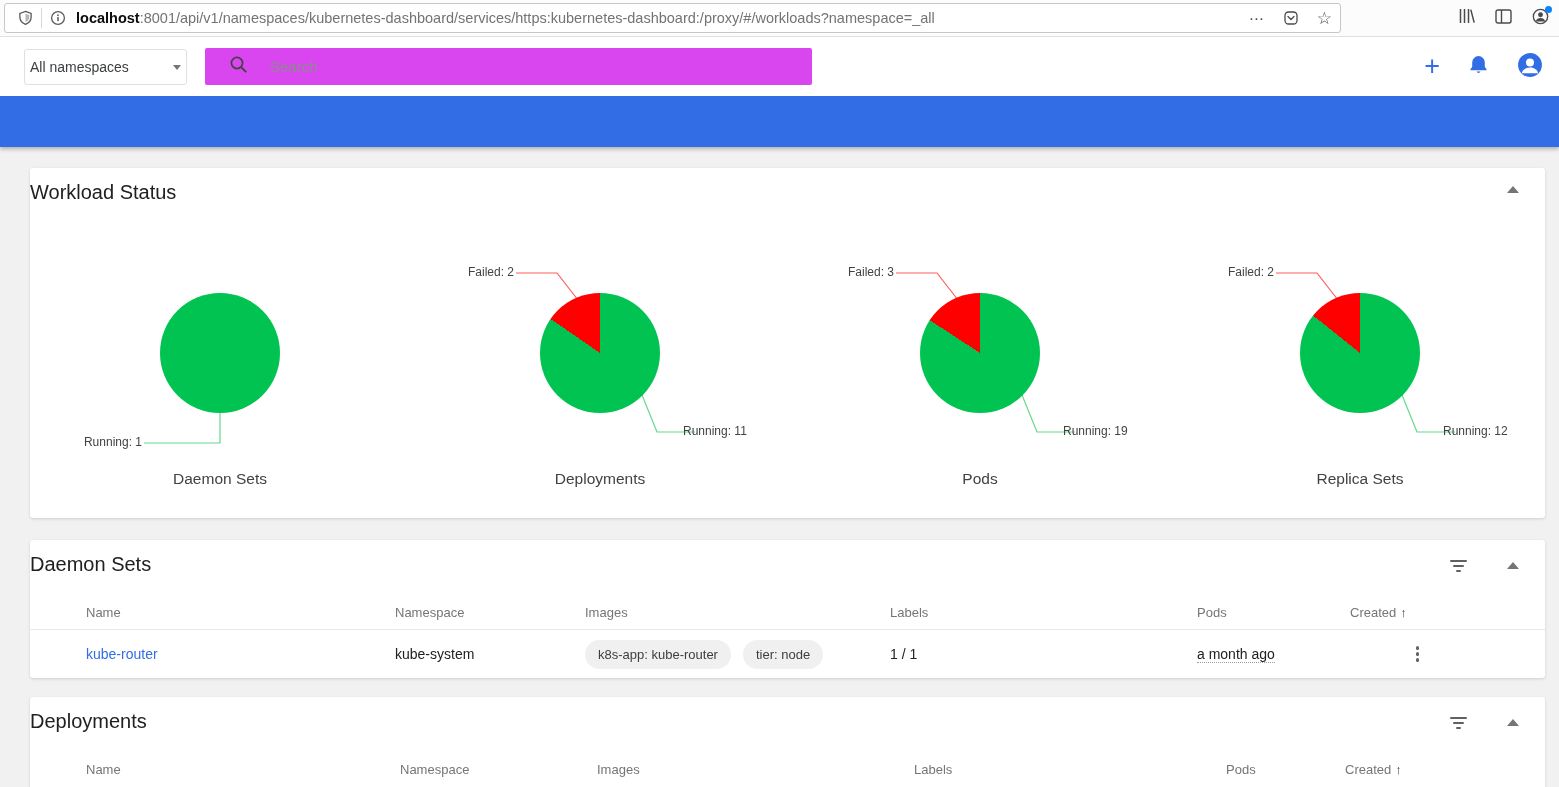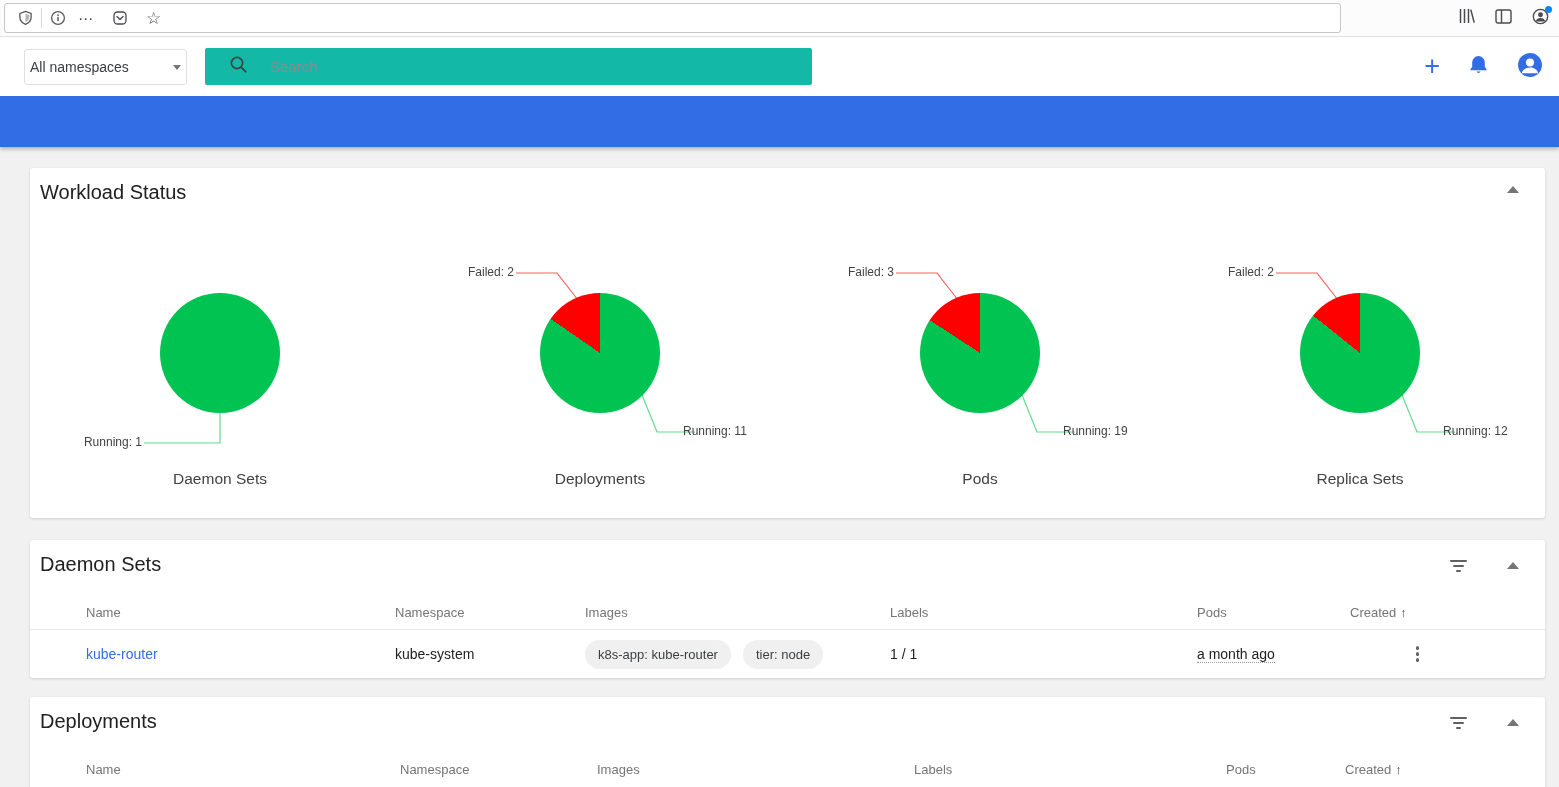--- a/index.html
+++ b/index.html
@@ -17,36 +17,36 @@
   .glyph-dots { font-size:15px; color:#4a4a4f; letter-spacing:1px; line-height:1; }
   .glyph-star { font-size:17px; color:#4a4a4f; line-height:1; }
   .browser-icons { position:absolute; right:10px; top:0; height:36px; display:flex; align-items:center; gap:20px; }
   .fx-account { position:relative; }
   .fx-dot { position:absolute; top:-2px; right:-3px; width:7px; height:7px; border-radius:50%; background:#0a84ff; }
 
   
   .app-toolbar { position:absolute; top:37px; left:0; right:0; height:59px; background:#fff; z-index:40; }
   .ns-select { position:absolute; left:24px; top:12px; width:163px; height:36px; border:1px solid #e0e0e0; border-radius:3px; background:#fff; display:flex; align-items:center; justify-content:space-between; padding:0 5px; font-size:14px; color:#3c4043; cursor:pointer; }
   .caret-down { width:0; height:0; border-left:4.5px solid transparent; border-right:4.5px solid transparent; border-top:5px solid #757575; }
-  .search-bar { position:absolute; left:205px; top:11px; width:607px; height:37px; background:#14b8a6; border-radius:2px; display:flex; align-items:center; }
+  .search-bar { position:absolute; left:205px; top:11px; width:607px; height:37px; background:#d946ef; border-radius:2px; display:flex; align-items:center; }
   .search-bar input { border:none; outline:none; background:transparent; font-size:15px; color:#333; width:480px; margin-left:22px; font-family:inherit; }
   .search-bar input::placeholder { color:#8b8b8b; opacity:1; }
   .mag { margin-left:24px; }
   .toolbar-actions { position:absolute; right:16px; top:0; height:59px; display:flex; align-items:center; gap:28px; }
   .plus-btn { font-size:27px; font-weight:300; color:var(--accent); line-height:1; cursor:pointer; }
 
   
   .banner { position:absolute; top:96px; left:0; right:0; height:51px; background:var(--accent); box-shadow:0 2px 4px rgba(0,0,0,.28); z-index:30; }
 
   
   .card { position:absolute; left:30px; width:1515px; background:#fff; border-radius:3px; box-shadow:0 1px 3px rgba(0,0,0,.14); }
   .card-workload { top:168px; height:350px; }
   .card-daemonsets { top:540px; height:138px; }
   .card-deployments { top:697px; height:140px; }
-  .card-title { position:absolute; left:10px; top:13px; font-size:20px; color:#212121; }
+  .card-title { position:absolute; left:0; top:13px; font-size:20px; color:#212121; }
   .card-actions { position:absolute; right:26px; top:18px; display:flex; align-items:center; gap:40px; }
   .tri-up { width:0; height:0; border-left:6px solid transparent; border-right:6px solid transparent; border-bottom:7px solid #757575; cursor:pointer; }
   .filter-icon { display:flex; flex-direction:column; align-items:center; gap:3px; cursor:pointer; padding-top:2px; }
   .filter-icon i { display:block; height:2px; background:#616161; border-radius:1px; }
   .filter-icon i:nth-child(1){ width:17px; } .filter-icon i:nth-child(2){ width:11px; } .filter-icon i:nth-child(3){ width:5px; }
 
   
   .charts-row { position:absolute; top:64px; left:0; right:0; display:flex; }
   .chart-cell { flex:1; display:flex; justify-content:center; }
   .chart-box { width:380px; height:270px; position:relative; }
@@ -89,20 +89,21 @@
         </svg>
     </span>
     <span class="url-sep"></span>
     <span class="url-icon">
       <svg width="16" height="16" viewBox="0 0 16 16">
           <circle cx="8" cy="8" r="6.4" fill="none" stroke="#5a5a5e" stroke-width="1.3"></circle>
           <rect x="7.25" y="6.9" width="1.5" height="4.2" fill="#5a5a5e"></rect>
           <rect x="7.25" y="4.4" width="1.5" height="1.6" fill="#5a5a5e"></rect>
         </svg>
     </span>
+    <span class="url-text"><b>localhost</b><span>:8001/api/v1/namespaces/kubernetes-dashboard/services/https:kubernetes-dashboard:/proxy/#/workloads?namespace=_all</span></span>
     <span class="url-actions">
       <span class="glyph-dots">⋯</span>
       <span class="url-icon">
         <svg width="16" height="16" viewBox="0 0 16 16">
             <rect x="2" y="2" width="12" height="12" rx="3.5" fill="none" stroke="#4a4a4f" stroke-width="1.3"></rect>
             <path d="M5 6.5l3 3 3-3" fill="none" stroke="#4a4a4f" stroke-width="1.3" stroke-linecap="round" stroke-linejoin="round"></path>
           </svg>
       </span>
       <span class="glyph-star">☆</span>
     </span>

